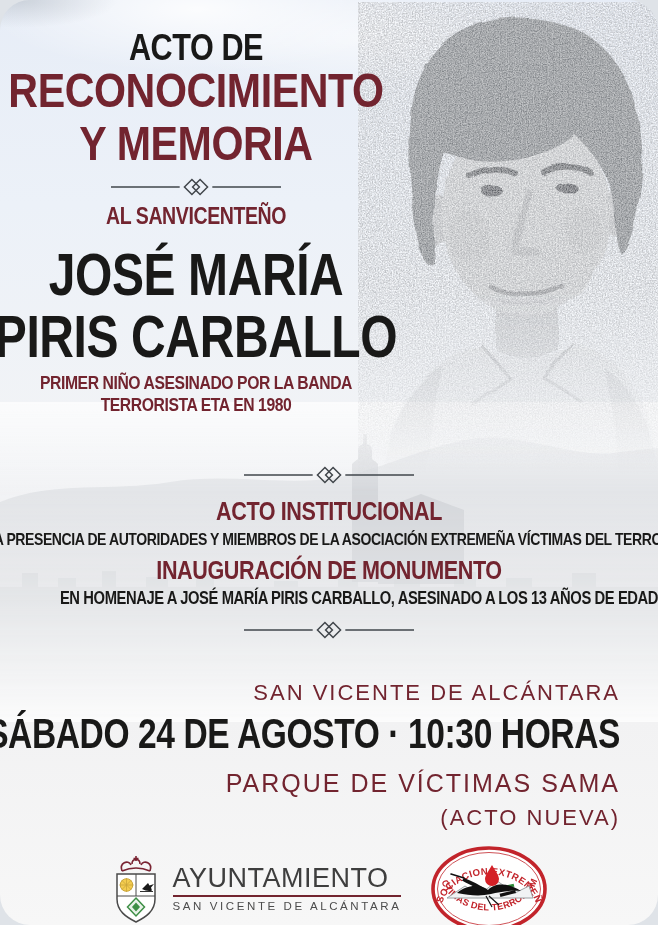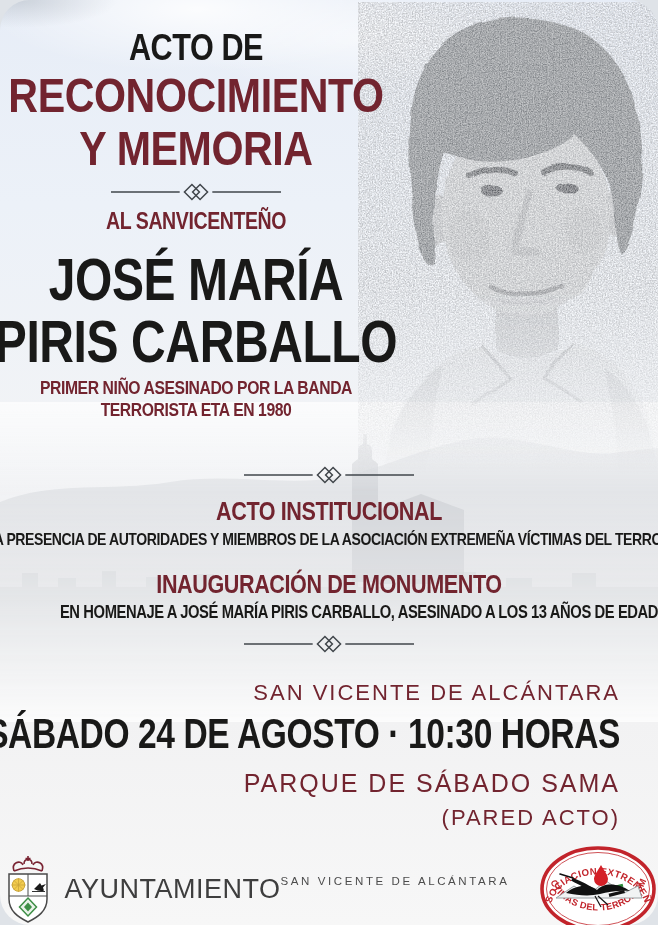--- a/index.html
+++ b/index.html
@@ -26,21 +26,21 @@
   
   #headline{position:absolute; left:0; top:30px; width:392px; text-align:center; z-index:3;}
   
   #institutional{position:absolute; left:0; top:464px; width:658px; text-align:center; z-index:3;}
   
   #event{position:absolute; left:0; right:38px; top:676px; height:166px; z-index:3;}
   .ev{position:absolute; right:0; line-height:1; white-space:nowrap;}
   
   #footer{position:absolute; left:0; top:845px; width:658px; display:flex; justify-content:center; align-items:center; gap:28px; z-index:3;}
   #ayto{display:flex; align-items:center; gap:10px;}
-  #ayto-text{display:flex; flex-direction:row;}
+  #ayto-text{display:flex; flex-direction:column;}
   #ayto-name{font-size:27px; color:#3e3e3e; letter-spacing:.5px; line-height:1;}
   #ayto-rule{height:2px; background:#72242F; margin:3px 0 4px 0;}
   #ayto-sub{font-size:11.5px; color:#4c4c4c; letter-spacing:2.6px; line-height:1;}
   #townband{position:absolute; left:0; top:402px; width:658px; height:320px; z-index:1; pointer-events:none;}
   #portrait{position:absolute; right:0; top:2px; width:300px; height:472px; z-index:2; pointer-events:none;}
 </style>
 </head>
 <body>
 
 <div id="poster">
@@ -133,21 +133,21 @@
       </g>
       <rect x="0" y="0" width="300" height="472" filter="url(#speckleWhite)" opacity=".55"></rect>
       <rect x="0" y="0" width="300" height="472" filter="url(#speckleDark)" opacity=".5"></rect>
     </g>
   </svg>
 
   <div id="headline">
     <div class="cl" style="height:36px;">
       <span class="ct black" style="font-size:36px; --sx:.85">ACTO DE</span>
     </div>
-    <div class="cl" style="height:50px; margin-top:5px;">
+    <div class="cl" style="height:50px; ">
       <span class="ct maroon" style="font-size:49px; --sx:.84">RECONOCIMIENTO</span>
     </div>
     <div class="cl" style="height:50px; margin-top:3px;">
       <span class="ct maroon" style="font-size:49px; --sx:.84">Y MEMORIA</span>
     </div>
     <svg class="ornament" width="170" height="22" viewBox="0 0 250 26" style="margin-top:7px;">
       <g stroke="#41464b" fill="none" stroke-width="2.2">
         <line x1="0" y1="13" x2="101" y2="13"></line>
         <line x1="149" y1="13" x2="250" y2="13"></line>
         <path d="M119,2 L130,13 L119,24 L108,13 Z"></path>
@@ -179,41 +179,41 @@
         <path d="M119,2 L130,13 L119,24 L108,13 Z"></path>
           <path d="M131,2 L142,13 L131,24 L120,13 Z"></path>
       </g>
     </svg>
     <div class="cl" style="height:26px; margin-top:12px;">
       <span class="ct maroon" style="font-size:26px; --sx:.83">ACTO INSTITUCIONAL</span>
     </div>
     <div class="cl" style="height:18px; margin-top:7px;">
       <span class="ct black" style="font-size:16.5px; --sx:.85">CON LA PRESENCIA DE AUTORIDADES Y MIEMBROS DE LA ASOCIACIÓN EXTREMEÑA VÍCTIMAS DEL TERRORISMO</span>
     </div>
-    <div class="cl" style="height:26px; margin-top:22px;">
+    <div class="cl" style="height:26px; margin-top:8px;">
       <span class="ct maroon" style="font-size:26px; --sx:.83">INAUGURACIÓN DE MONUMENTO</span>
     </div>
     <div class="cl" style="height:18px; margin-top:6px;margin-left:30px;">
       <span class="ct black" style="font-size:18px; --sx:.82">EN HOMENAJE A JOSÉ MARÍA PIRIS CARBALLO, ASESINADO A LOS 13 AÑOS DE EDAD</span>
     </div>
     <svg class="ornament" width="170" height="22" viewBox="0 0 250 26" style="margin-top:12px;">
       <g stroke="#41464b" fill="none" stroke-width="2.2">
         <line x1="0" y1="13" x2="101" y2="13"></line>
           <line x1="149" y1="13" x2="250" y2="13"></line>
         <path d="M119,2 L130,13 L119,24 L108,13 Z"></path>
           <path d="M131,2 L142,13 L131,24 L120,13 Z"></path>
       </g>
     </svg>
   </div>
 
   <div id="event">
     <span class="ev maroon" style="top:6px; font-size:22px; letter-spacing:2px; font-weight:500;">SAN VICENTE DE ALCÁNTARA</span>
     <span class="ev black" style="top:36px; width:820px; text-align:right; font-size:43px; font-weight:800; letter-spacing:-.5px; transform:scaleX(.78); transform-origin:100% 50%;">SÁBADO 24 DE AGOSTO · 10:30 HORAS</span>
-    <span class="ev maroon" style="top:95px; font-size:25px; letter-spacing:2px; font-weight:500;">PARQUE DE SÁBADO SAMA</span>
-    <span class="ev maroon" style="top:131px; font-size:22px; letter-spacing:2px; font-weight:500;">(PARED ACTO)</span>
+    <span class="ev maroon" style="top:95px; font-size:25px; letter-spacing:2px; font-weight:500;">PARQUE DE VÍCTIMAS SAMA</span>
+    <span class="ev maroon" style="top:131px; font-size:22px; letter-spacing:2px; font-weight:500;">(ACTO NUEVA)</span>
   </div>
 
   <div id="footer">
 
     <div id="ayto">
       <svg width="54" height="70" viewBox="0 0 54 70">
 
         <g stroke="#7a2433" fill="none" stroke-width="1.6">
           <path d="M13,17 Q27,11 41,17"></path>
           <path d="M13,17 C10,9 19,5 22,11"></path>

